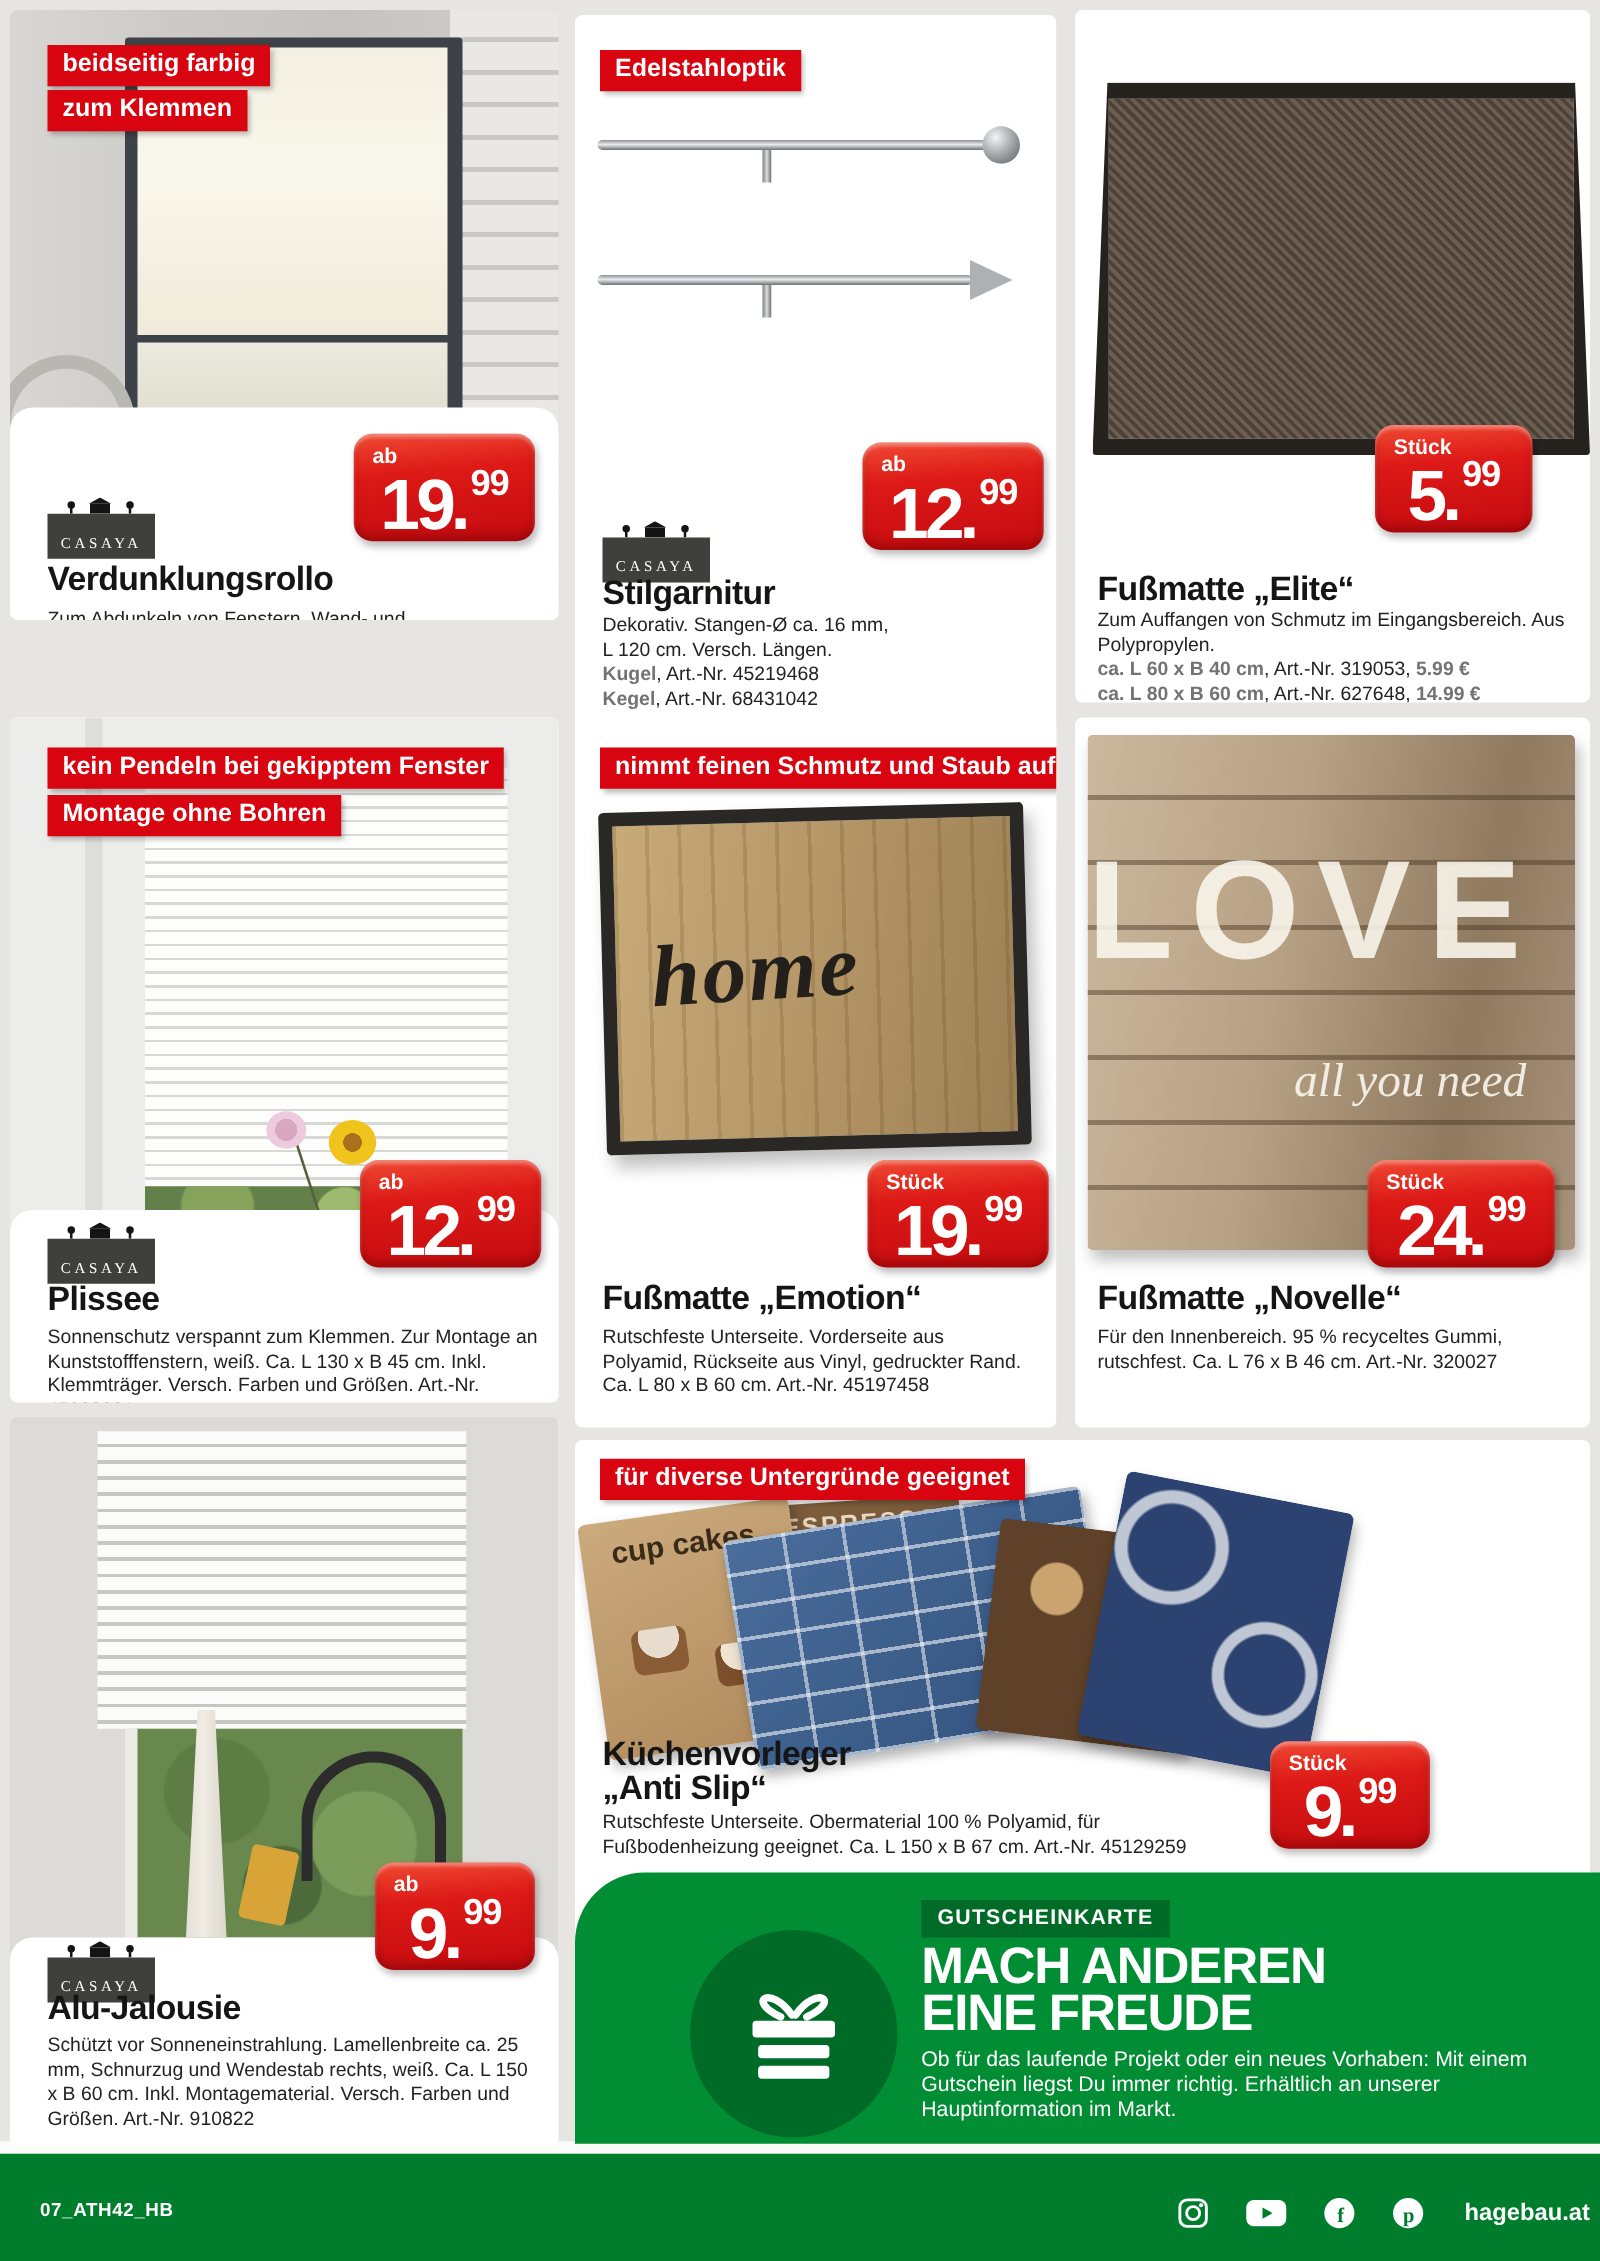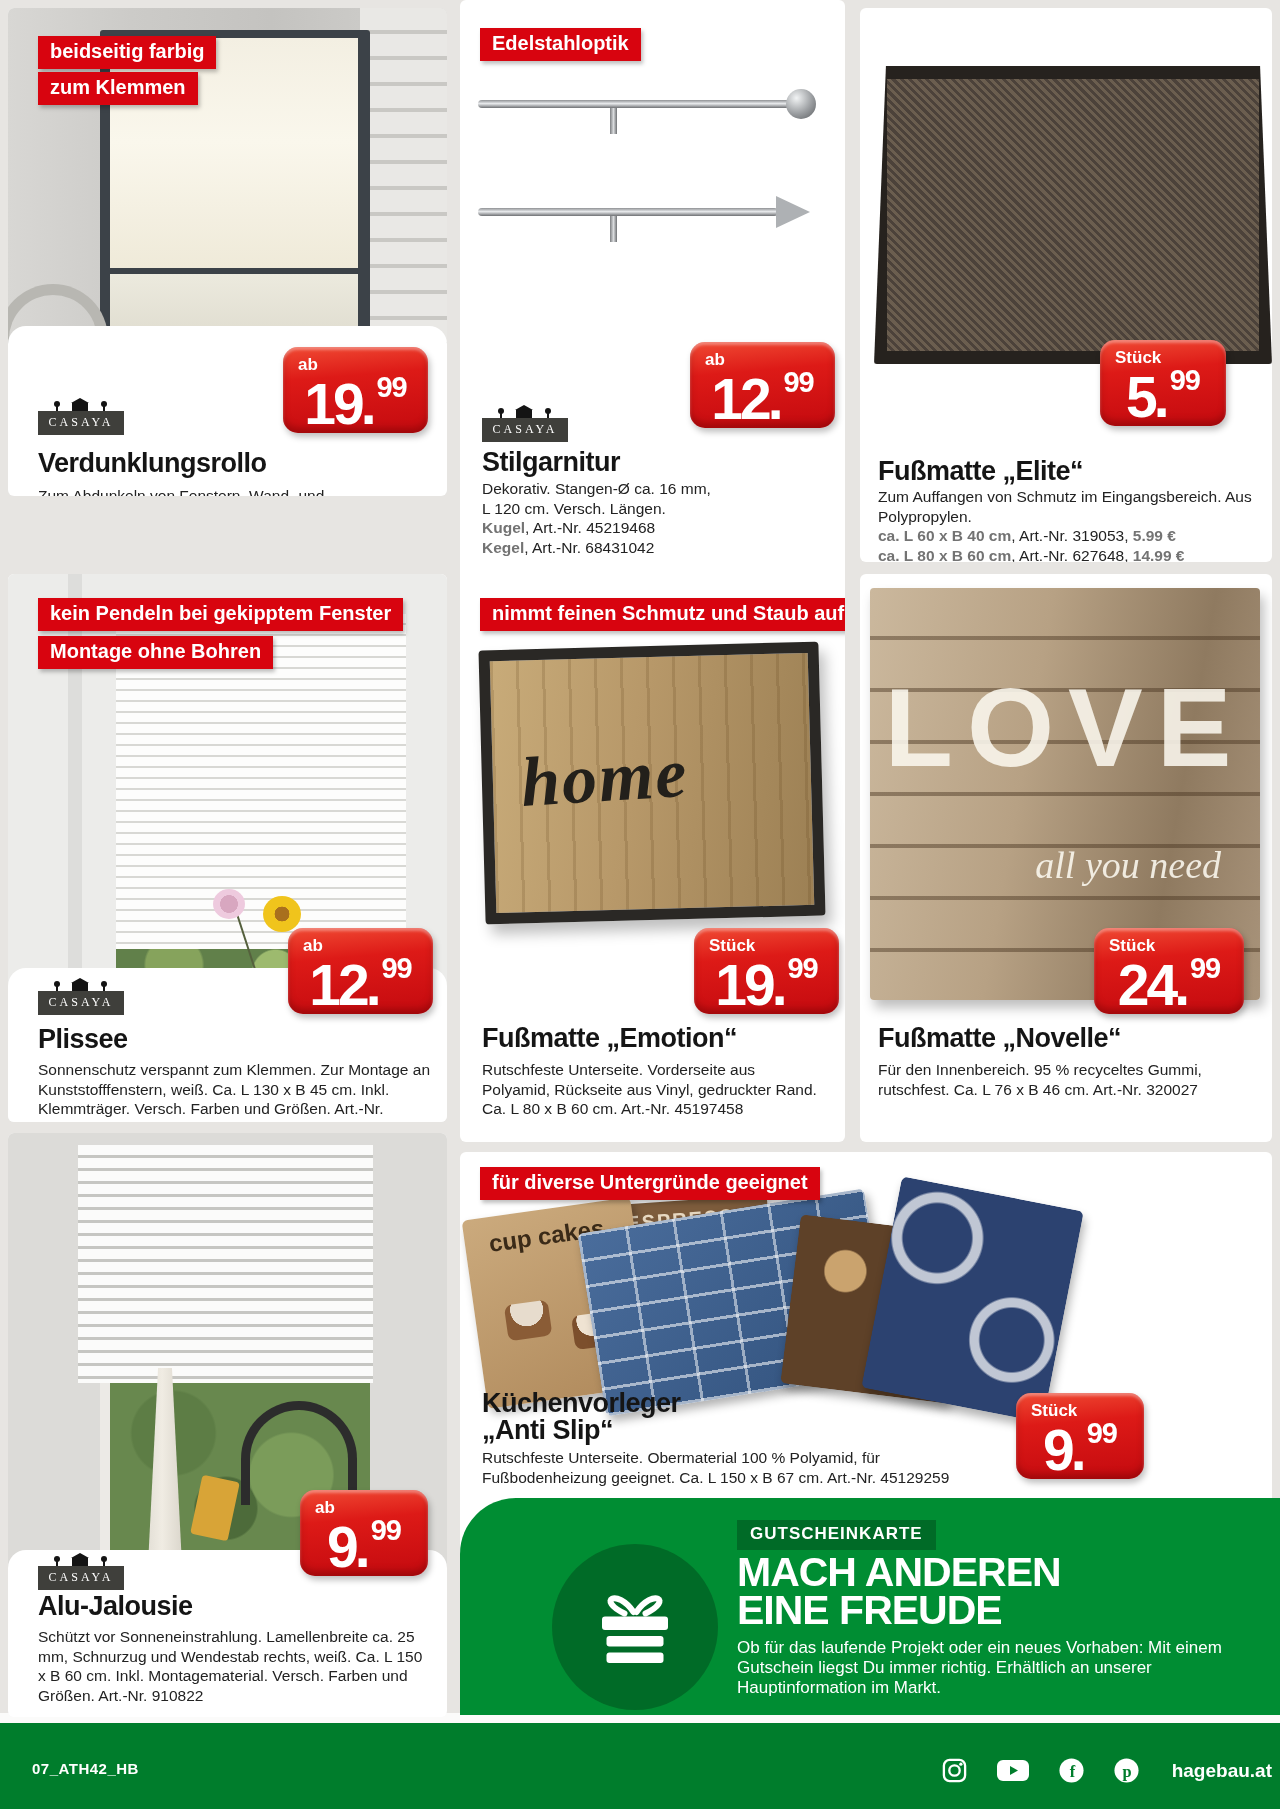--- a/index.html
+++ b/index.html
@@ -19,21 +19,21 @@
   .price .pfx{position:absolute;top:8px;left:15px;font-size:17px;font-weight:bold}
   .price .val{position:absolute;left:0;right:0;bottom:0;text-align:center;white-space:nowrap;line-height:1}
   .price .pi{font-size:57px;font-weight:bold;letter-spacing:-3px}
   .price .pdot{font-size:57px;font-weight:bold;margin-left:-1px}
   .price .pc{font-size:29px;font-weight:bold;vertical-align:27px;letter-spacing:-1px}
 
   
   .casaya{position:absolute;width:86px;text-align:center;z-index:5}
   .casaya .pict{height:13px;display:flex;justify-content:center;align-items:flex-end}
   .casaya .cbox{background:#3f3f3b;color:#fff;font-family:"Liberation Serif",serif;
-                font-size:12px;letter-spacing:3px;padding:4px 0 5px}
+                font-size:12px;letter-spacing:3px;padding:16px 0 5px}
   .infopanel{position:absolute;left:0;right:0;bottom:0;background:#fff;border-radius:18px 18px 0 0;z-index:4}
   .ptitle{position:absolute;font-size:27px;font-weight:bold;letter-spacing:-.5px;color:#151515;white-space:nowrap;z-index:5}
   .pdesc{position:absolute;font-size:15.5px;line-height:19.5px;color:#222;z-index:5}
   .pdesc b{color:#737373}
 
   
   .scene-wall{position:absolute;inset:0;background:linear-gradient(90deg,#d8d7d4 0%,#cccbc8 28%,#c4c3c0 60%,#d2d1ce 100%)}
   .bricks{position:absolute;background:
       repeating-linear-gradient(180deg,#e9e8e5 0 22px,#c9c8c4 22px 26px)}
   .winframe{position:absolute;background:#3c4248;border-radius:3px}
@@ -68,21 +68,21 @@
       border:11px solid #2a2825;border-radius:4px;box-shadow:6px 10px 14px rgba(0,0,0,.25);transform:rotate(-1.5deg)}
   .mat-emotion .script{position:absolute;left:28px;top:50%;transform:translateY(-58%) rotate(-2deg);
       font-family:"Liberation Serif",serif;font-style:italic;font-weight:bold;font-size:70px;color:#23201b;letter-spacing:2px}
   .mat-elite{position:absolute;border:13px solid #26221e;border-radius:3px;
       background:repeating-linear-gradient(45deg,#6b5e4f 0 3px,#4c423a 3px 6px);
       clip-path:polygon(3% 0,97% 0,100% 100%,0 100%);box-shadow:0 8px 10px rgba(0,0,0,.2)}
   .sign-love{position:absolute;background:
       repeating-linear-gradient(180deg,rgba(0,0,0,0) 0 48px,rgba(70,50,30,.45) 48px 52px),
       linear-gradient(100deg,#cbb89d 0%,#b7a184 40%,#8f7a60 75%,#a8937a 100%);
       border-radius:4px;box-shadow:4px 8px 12px rgba(0,0,0,.25)}
-  .sign-love .big{position:absolute;left:0;right:0;top:34%;text-align:center;font-weight:bold;font-size:112px;
+  .sign-love .big{position:absolute;left:0;right:0;top:34%;text-align:left;font-weight:bold;font-size:112px;
       line-height:1;color:rgba(250,247,238,.88);letter-spacing:14px;transform:translateY(-50%)}
   .sign-love .scr{position:absolute;right:10%;top:62%;font-family:"Liberation Serif",serif;font-style:italic;
       font-size:38px;color:rgba(255,253,245,.85)}
   .kmat{position:absolute;border-radius:6px;box-shadow:3px 6px 10px rgba(0,0,0,.3)}
   .kmat .mtext{position:absolute;font-weight:bold;color:#3a2a18}
 
   
   #voucher{position:absolute;left:460px;top:1498px;width:820px;height:217px;background:#008d33;
            border-radius:56px 0 0 0;z-index:8;overflow:hidden}
   .gift-circle{position:absolute;width:166px;height:166px;border-radius:50%;background:#006b27;
@@ -203,21 +203,21 @@
       <div class="cbox">CASAYA</div>
     </div>
     <div class="ptitle" style="left:30px;top:458px">Alu-Jalousie</div>
     <div class="pdesc" style="left:30px;top:494px;width:392px">Schützt vor Sonneneinstrahlung. Lamellenbreite ca. 25 mm, Schnurzug und Wendestab rechts, weiß. Ca. L 150 x B 60 cm. Inkl. Montagematerial. Versch. Farben und Größen. Art.-Nr. 910822</div>
     <div class="price" style="left:292px;top:357px;width:128px;height:86px">
       <span class="pfx">ab</span>
       <span class="val"><span class="pi">9</span><span class="pdot">.</span><span class="pc">99</span></span>
     </div>
   </div>
 
-  <div class="card" style="left:460px;top:0;width:385px;height:670px">
+  <div class="card" style="left:460px;top:12px;width:385px;height:670px">
     <div class="photo">
       <div class="rodbar" style="left:18px;top:100px;width:312px"></div>
       <div class="rodball" style="left:326px;top:89px"></div>
       <div class="rodbracket" style="left:150px;top:108px"></div>
       <div class="rodbar" style="left:18px;top:208px;width:300px"></div>
       <div class="rodtip" style="left:316px;top:196px"></div>
       <div class="rodbracket" style="left:150px;top:216px"></div>
     </div>
     <div class="fbadge" style="left:20px;top:28px">Edelstahloptik</div>
     <div class="casaya" style="left:22px;top:405px">

